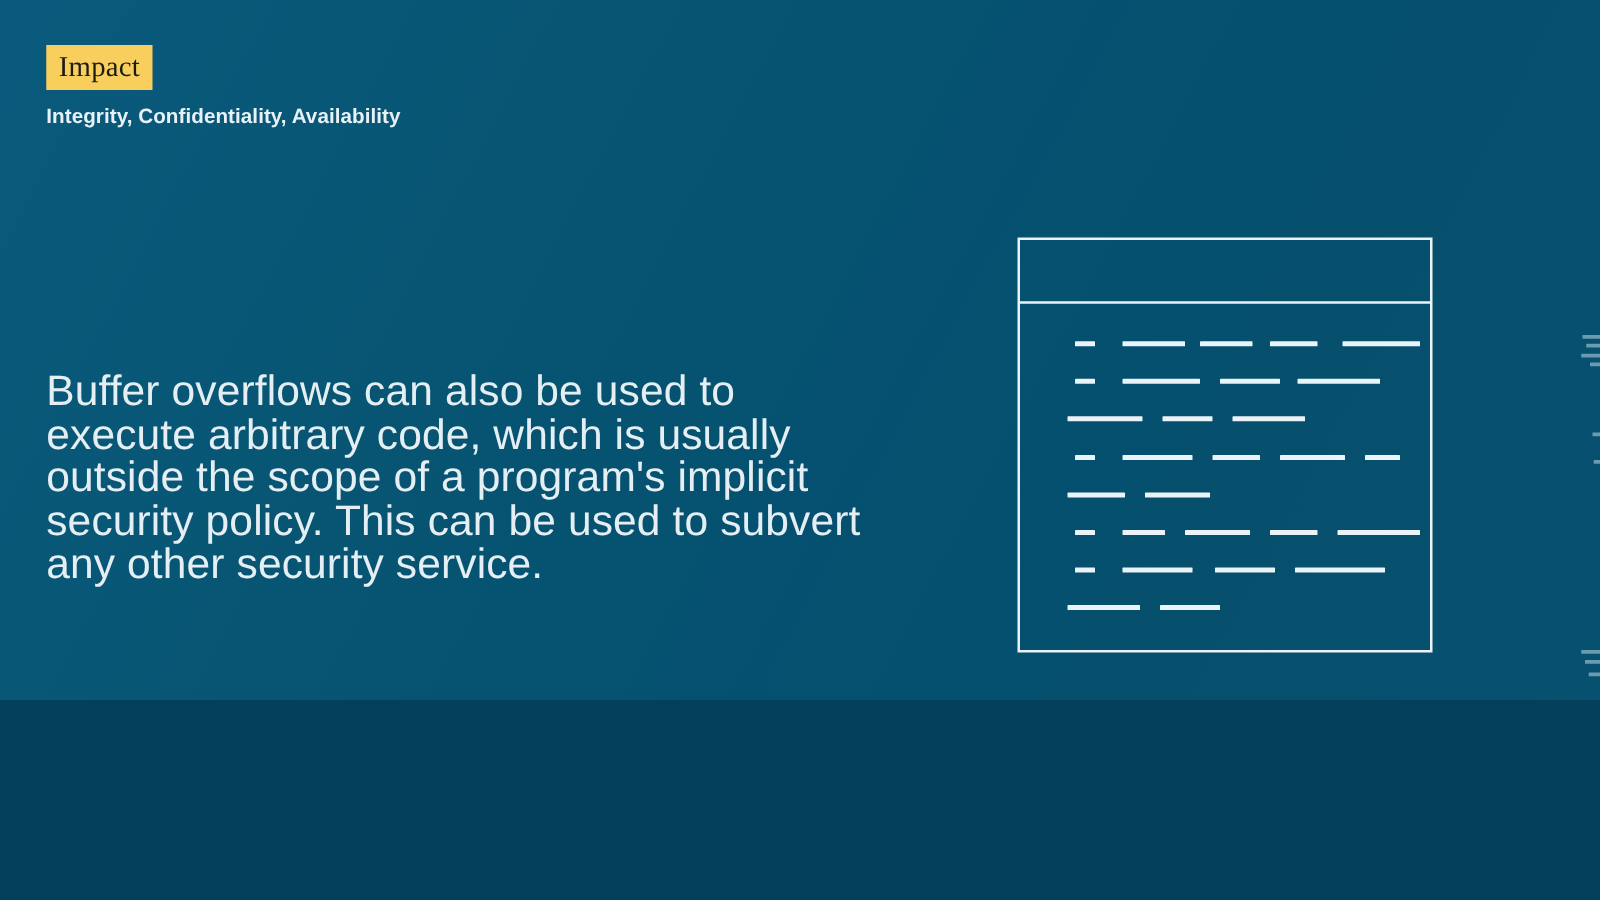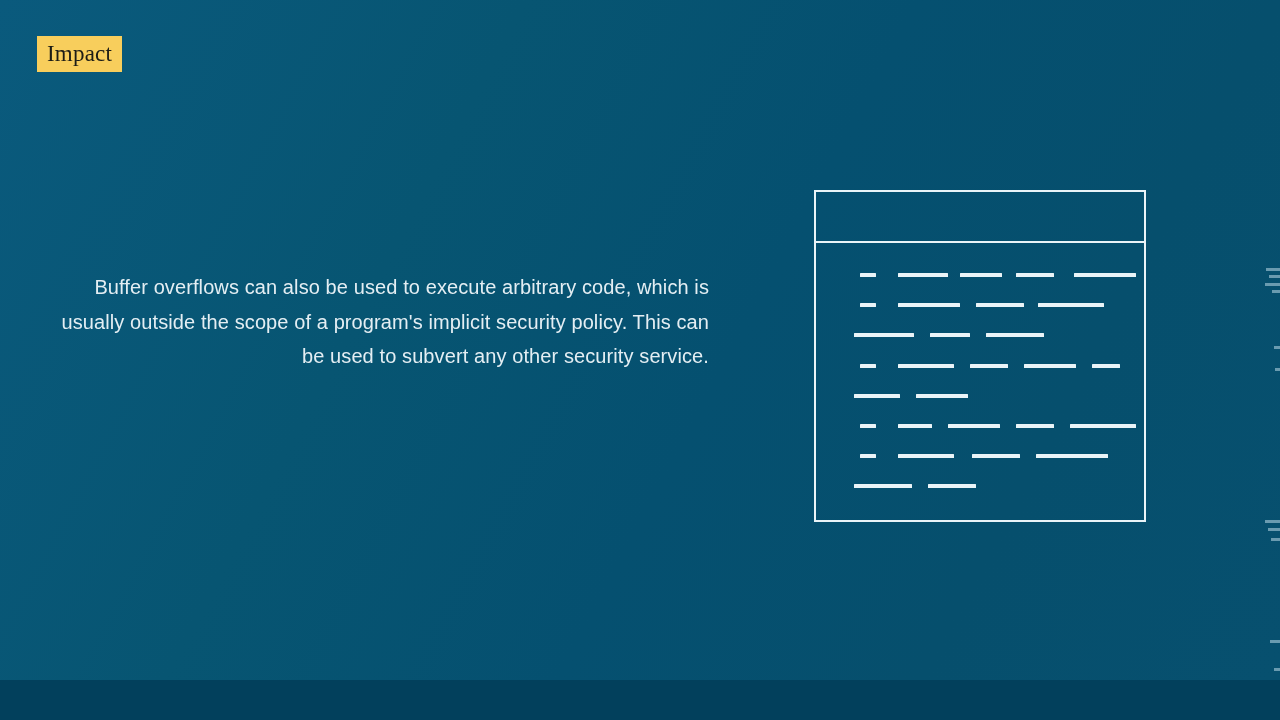--- a/index.html
+++ b/index.html
@@ -10,21 +10,21 @@
   body {
     width: 1280px;
     height: 720px;
     overflow: hidden;
     font-family: "Liberation Sans", sans-serif;
   }
 
   #slide {
     position: relative;
     width: 1280px;
-    height: 680px;
+    height: 560px;
     background:
       linear-gradient(118deg, #0a5a7d 0%, #075572 32%, #055070 56%, #064f6d 78%, #07506f 100%);
     overflow: hidden;
   }
 
   
   #header-block {
     position: absolute;
     left: 37px;
     top: 36px;
@@ -49,28 +49,27 @@
     font-weight: 600;
     line-height: 23px;
     letter-spacing: 0.05px;
   }
   .subtitle-line { display: block; white-space: nowrap; }
 
   
   #body-paragraph {
     position: absolute;
     left: 37px;
-    top: 270px;
+    top: 296px;
     width: 672px;
     color: #e4eef3;
-    font-size: 20px;
+    font-size: 34px;
     font-weight: 300;
     line-height: 34.5px;
     letter-spacing: 0.1px;
-    text-align: right;
   }
 
   
   #doc-illustration {
     position: absolute;
     left: 814px;
     top: 190px;
     width: 332px;
     height: 332px;
     box-sizing: border-box;
@@ -124,20 +123,21 @@
   }
 </style>
 </head>
 <body>
 
 <div id="slide">
 
   <div id="header-block">
     <div id="impact-badge">Impact</div>
     <div id="impact-subtitles">
+      <span class="subtitle-line">Integrity, Confidentiality, Availability</span>
     </div>
   </div>
 
   <div id="body-paragraph">Buffer overflows can also be used to execute arbitrary code, which is usually outside the scope of a program's implicit security policy. This can be used to subvert any other security service.</div>
 
   <div id="doc-illustration">
     <div id="doc-titlebar"></div>
     <div id="doc-body">
         <div class="text-row" style="top: 28px;">
           <span class="dash" style="left: 44px; width: 16px; background: rgb(234, 244, 248);"></span>

